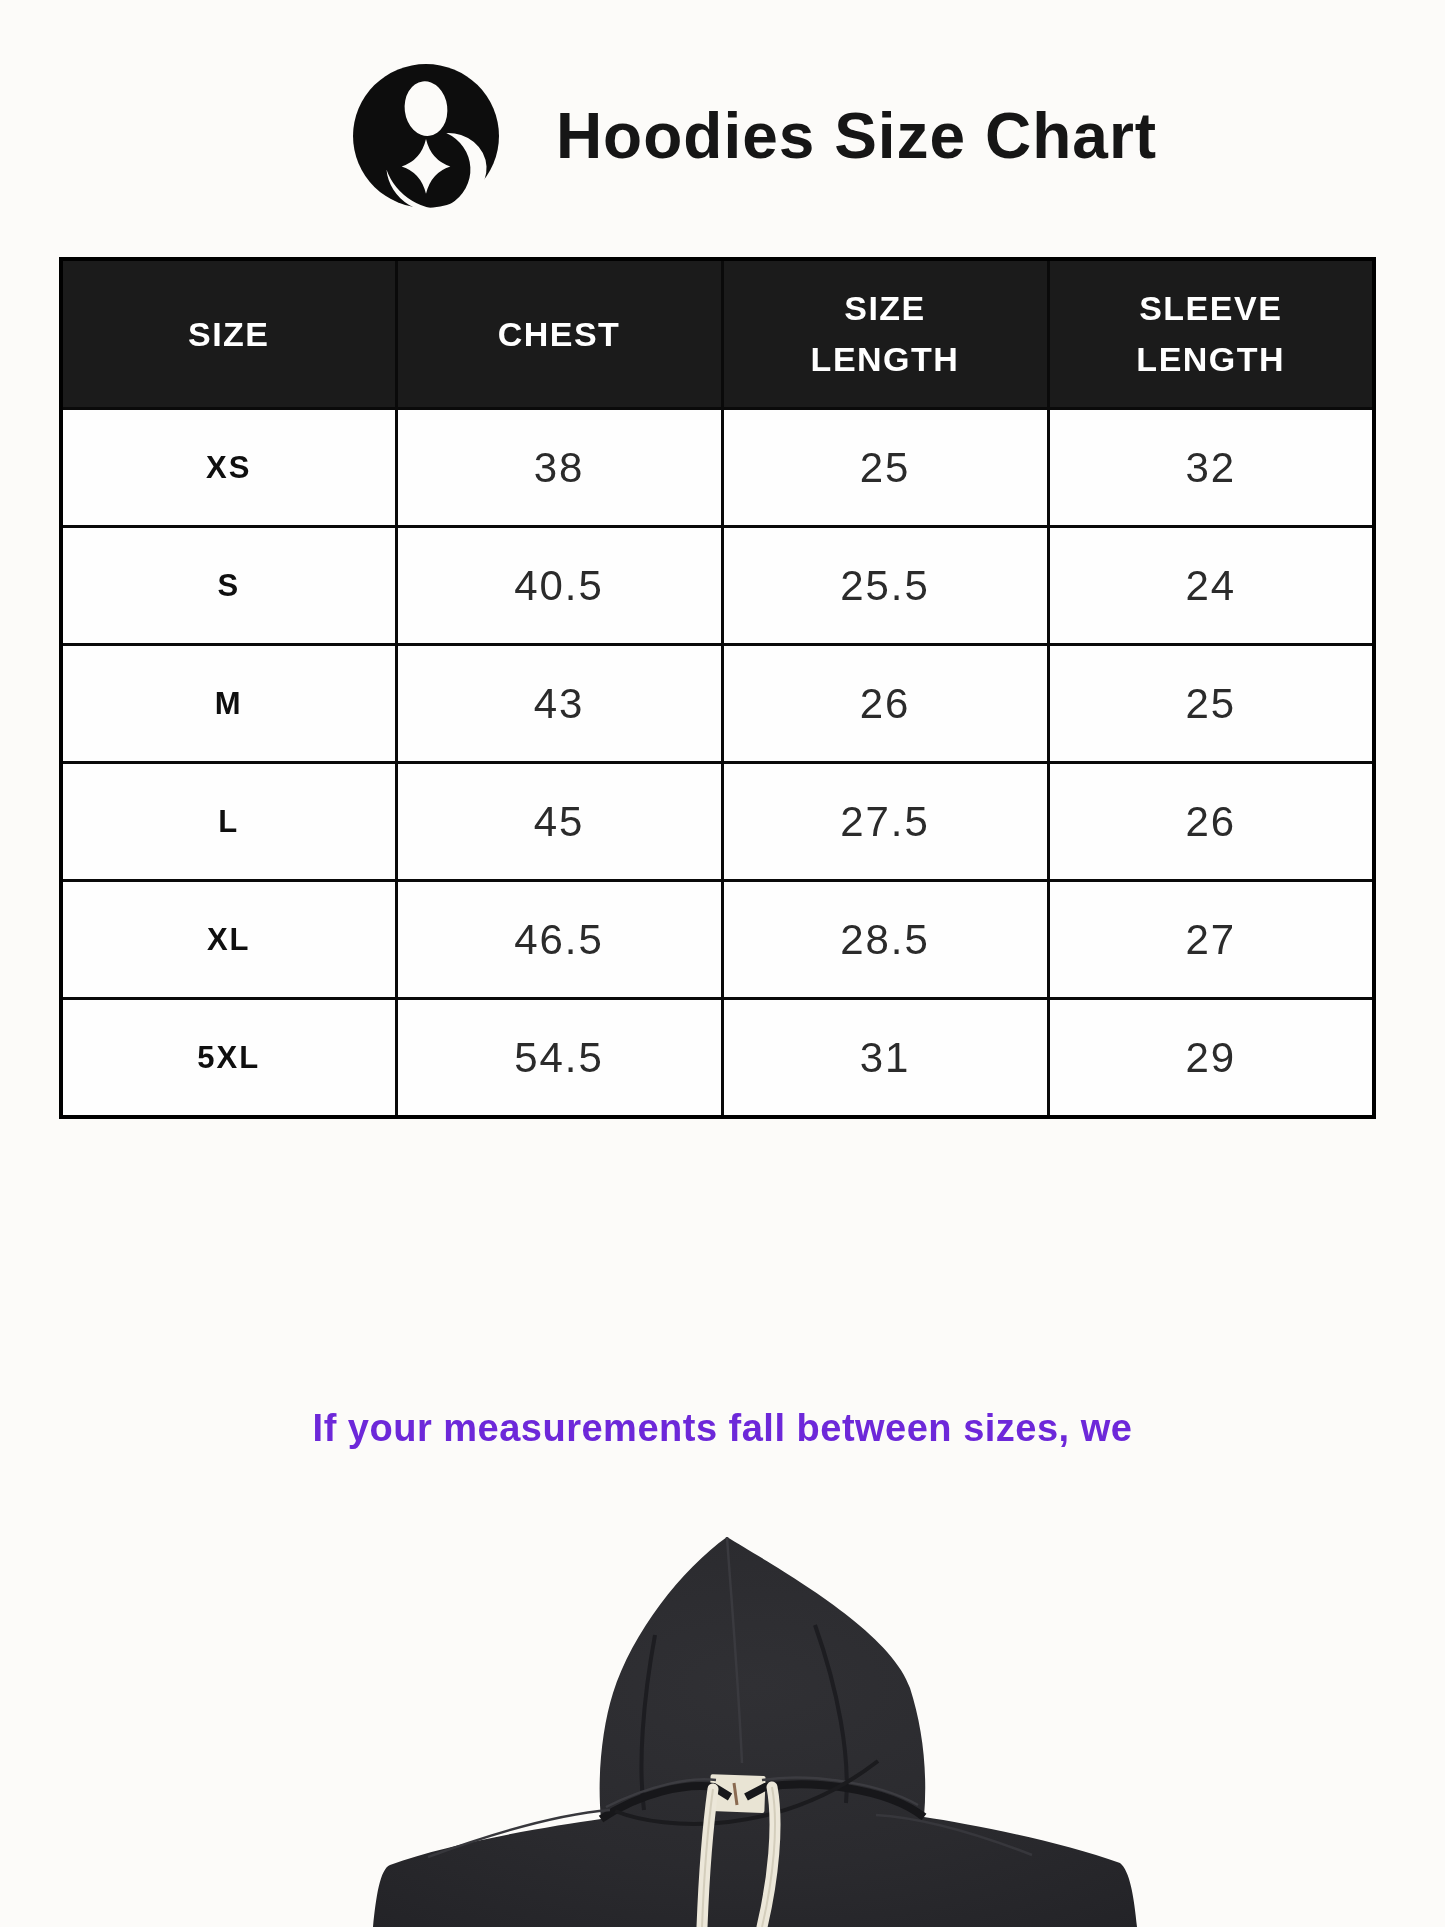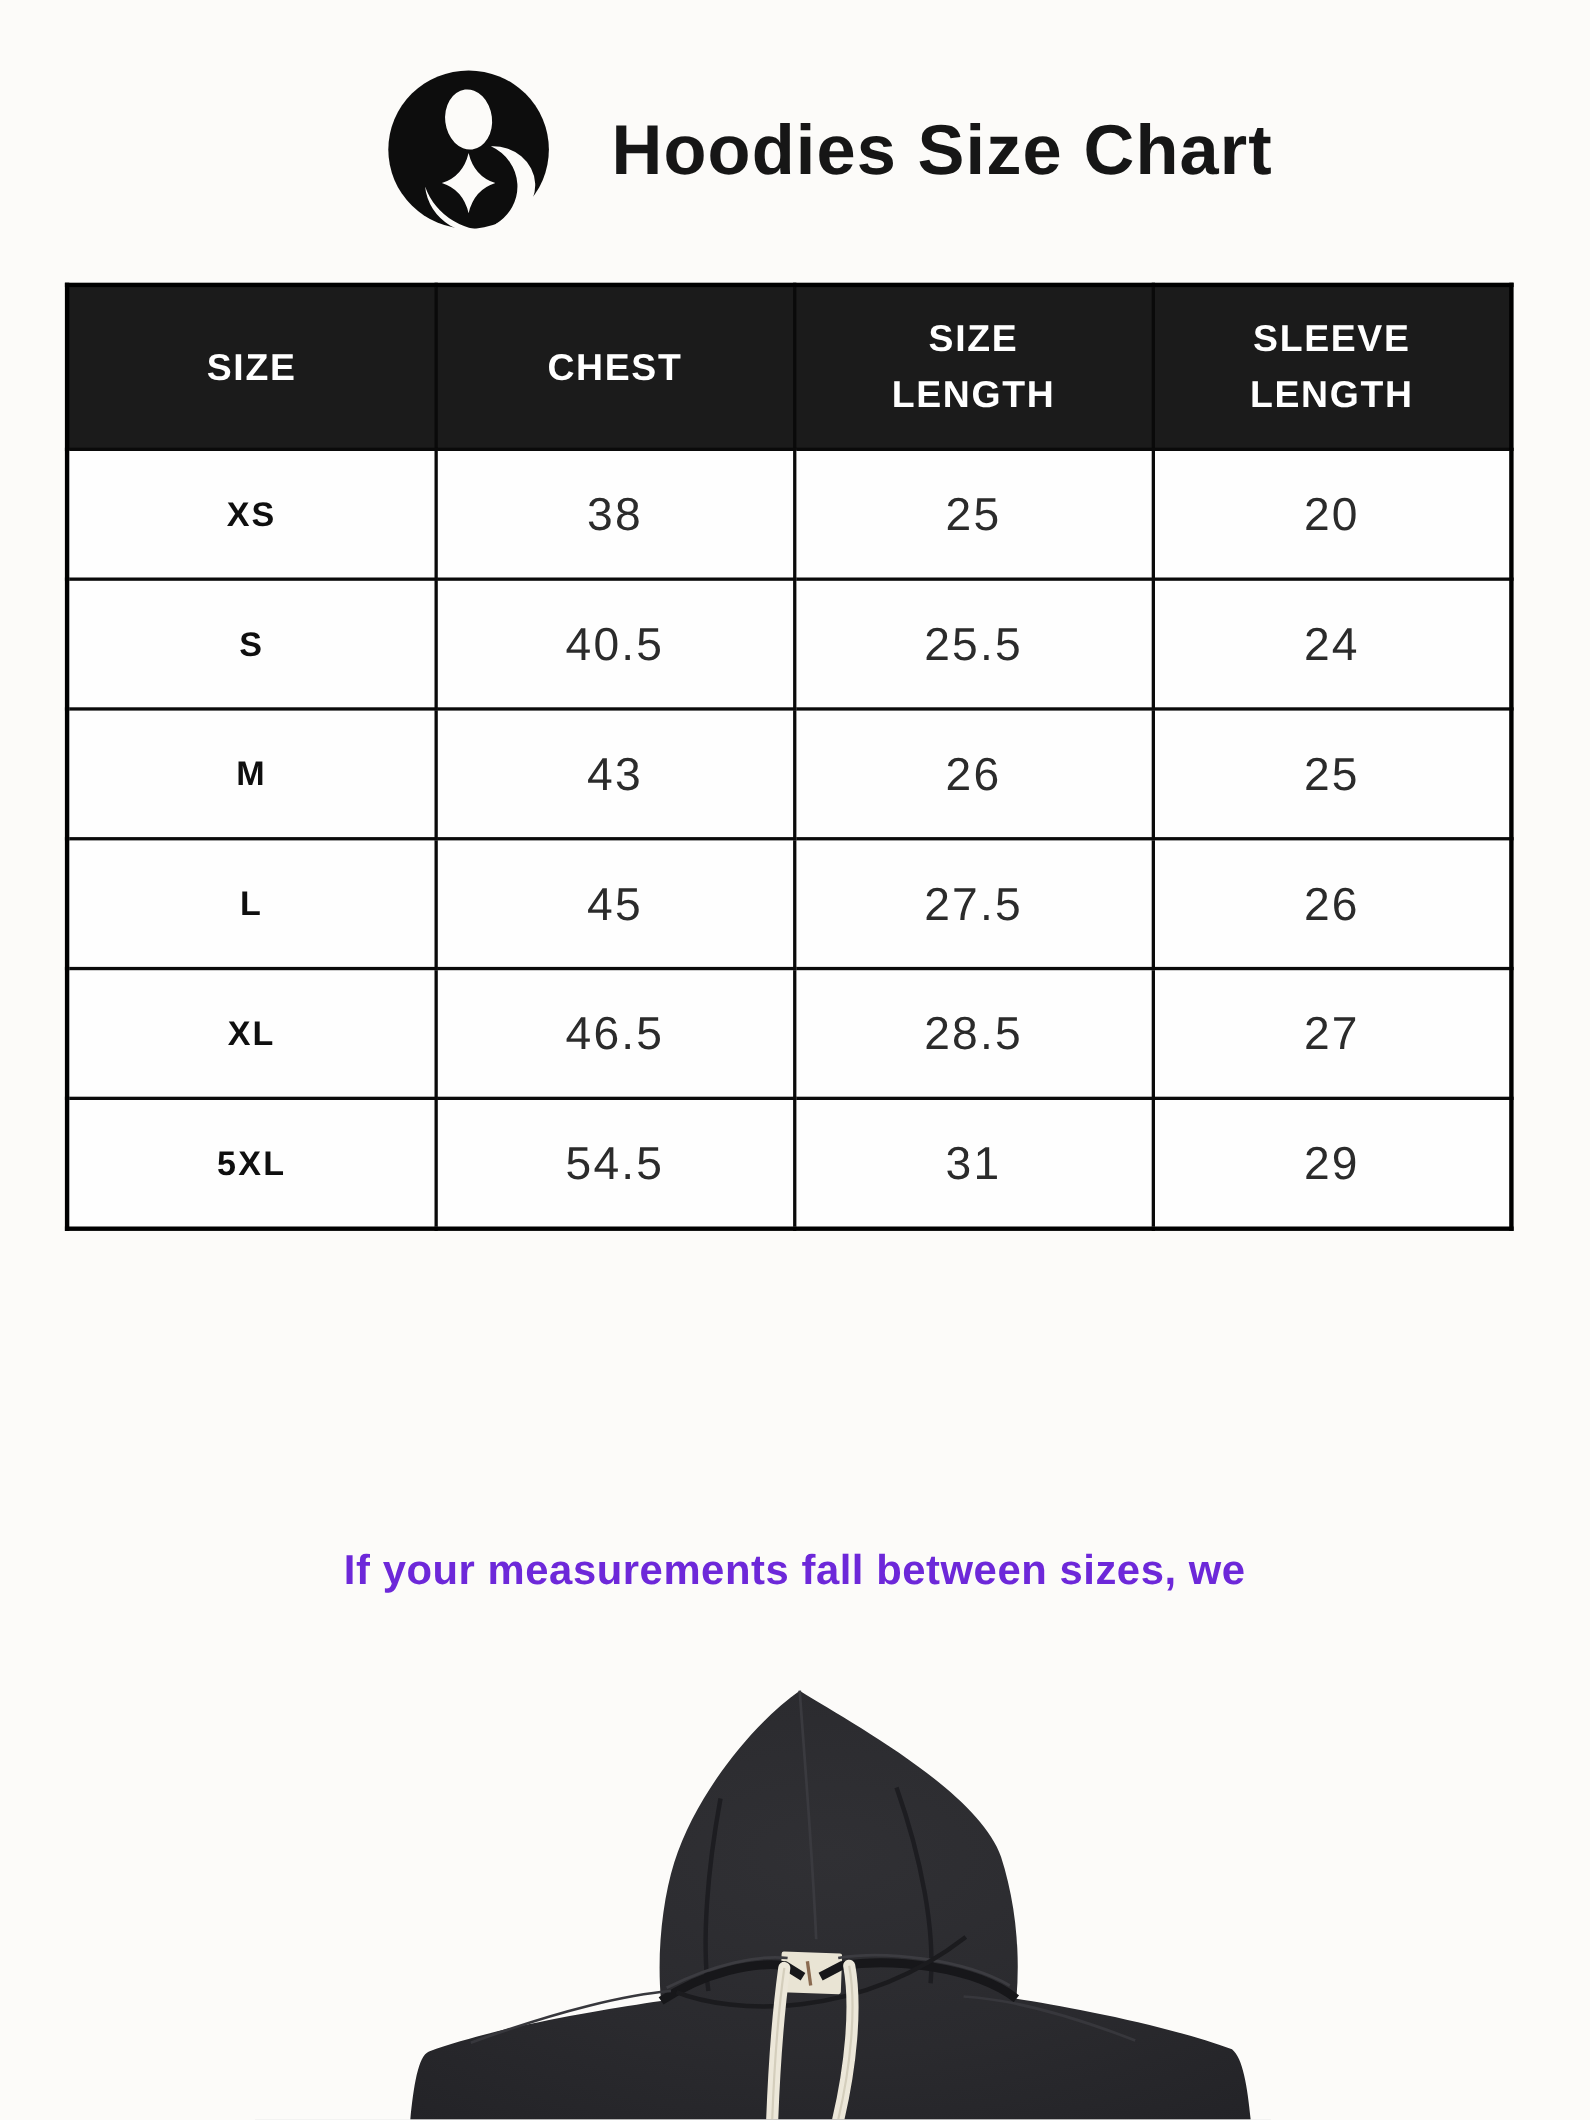--- a/index.html
+++ b/index.html
@@ -100,21 +100,21 @@
           <span>SLEEVE</span>
           <span>LENGTH</span>
         </th>
       </tr>
     </thead>
     <tbody>
       <tr>
         <td class="size-cell">XS</td>
         <td>38</td>
         <td>25</td>
-        <td>20</td>
+        <td>32</td>
       </tr>
       <tr>
         <td class="size-cell">S</td>
         <td>40.5</td>
         <td>25.5</td>
         <td>24</td>
       </tr>
       <tr>
         <td class="size-cell">M</td>
         <td>43</td>

